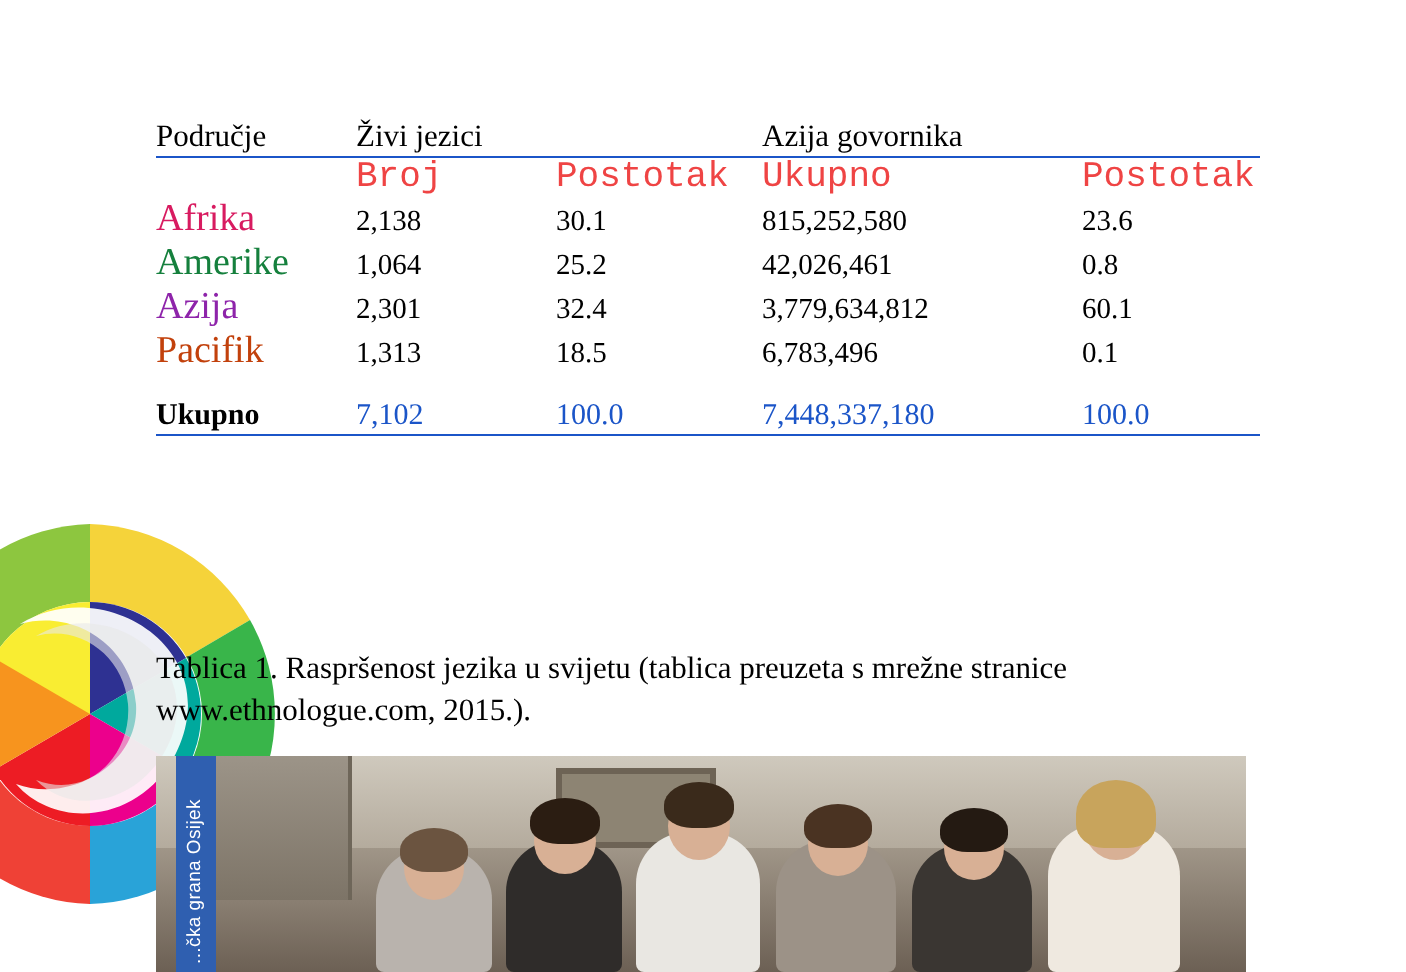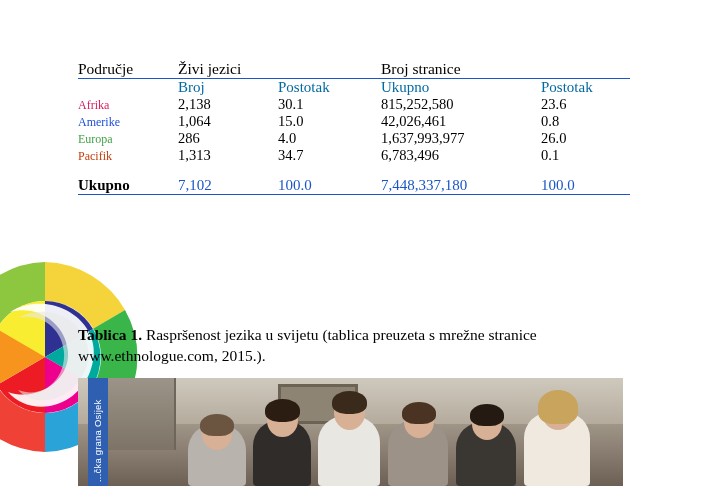--- a/index.html
+++ b/index.html
@@ -57,31 +57,32 @@
     padding-bottom: 9px;
   }
   .rule-top td {
     border-bottom: 1.6px solid #1b55c8;
     height: 0;
     line-height: 0;
     font-size: 0;
     padding: 0;
   }
   .sub-row td {
-    color: #0369a1;
-    font-size: 15px;
+    color: #ef4444;
+    font-size: 18px;
     padding-top: 11px;
     padding-bottom: 20px;
+    font-family: Liberation Mono, monospace;
   }
   .data-row td {
     font-size: 14.5px;
     padding-bottom: 4px;
     color: #000000;
   }
-  .data-row td.area { font-size: 12px; }
+  .data-row td.area { font-size: 19px; }
   .spacer-row td { height: 13px; font-size: 0; line-height: 0; }
 
   .total-row td {
     color: #1b55c8;
     font-size: 15px;
     padding-top: 2px;
     padding-bottom: 6px;
   }
   .total-row td.area { font-weight: bold; color: #000000; }
   .rule-bot td {
@@ -95,21 +96,21 @@
   
   .caption {
     position: absolute;
     left: 78px;
     top: 325px;
     width: 560px;
     font-size: 15.5px;
     line-height: 1.33;
     color: #000000;
   }
-  .caption b { font-weight: bold; }
+  .caption b { font-weight: normal; }
 
   
   .photo {
     position: absolute;
     left: 78px;
     top: 378px;
     width: 545px;
     height: 108px;
     overflow: hidden;
     background: #6f6256;
@@ -202,58 +203,58 @@
       <col class="col-area">
         <col class="col-broj">
         <col class="col-post1">
         <col class="col-ukupno">
         <col class="col-post2">
     </colgroup>
     <tbody>
       <tr class="hdr-row">
         <td>Područje</td>
         <td colspan="2">Živi jezici</td>
-        <td colspan="2">Broj stranice</td>
+        <td colspan="2">Azija govornika</td>
       </tr>
       <tr class="rule-top">
           <td colspan="5"></td>
         </tr>
       <tr class="sub-row">
         <td></td>
         <td>Broj</td>
         <td>Postotak</td>
         <td>Ukupno</td>
         <td>Postotak</td>
       </tr>
 
       <tr class="data-row">
         <td class="area" style="color:#d81b60">Afrika</td>
         <td>2,138</td>
         <td>30.1</td>
         <td>815,252,580</td>
         <td>23.6</td>
       </tr>
       <tr class="data-row">
-        <td class="area" style="color:#1d4ed8">Amerike</td>
+        <td class="area" style="color:#15803d">Amerike</td>
         <td>1,064</td>
-        <td>15.0</td>
+        <td>25.2</td>
         <td>42,026,461</td>
         <td>0.8</td>
       </tr>
       <tr class="data-row">
-        <td class="area" style="color:#43a047">Europa</td>
-        <td>286</td>
-        <td>4.0</td>
-        <td>1,637,993,977</td>
-        <td>26.0</td>
+        <td class="area" style="color:#8e24aa">Azija</td>
+        <td>2,301</td>
+        <td>32.4</td>
+        <td>3,779,634,812</td>
+        <td>60.1</td>
       </tr>
       <tr class="data-row">
         <td class="area" style="color:#c2410c">Pacifik</td>
         <td>1,313</td>
-        <td>34.7</td>
+        <td>18.5</td>
         <td>6,783,496</td>
         <td>0.1</td>
       </tr>
 
       <tr class="spacer-row">
           <td colspan="5"></td>
         </tr>
 
       <tr class="total-row">
         <td class="area">Ukupno</td>

